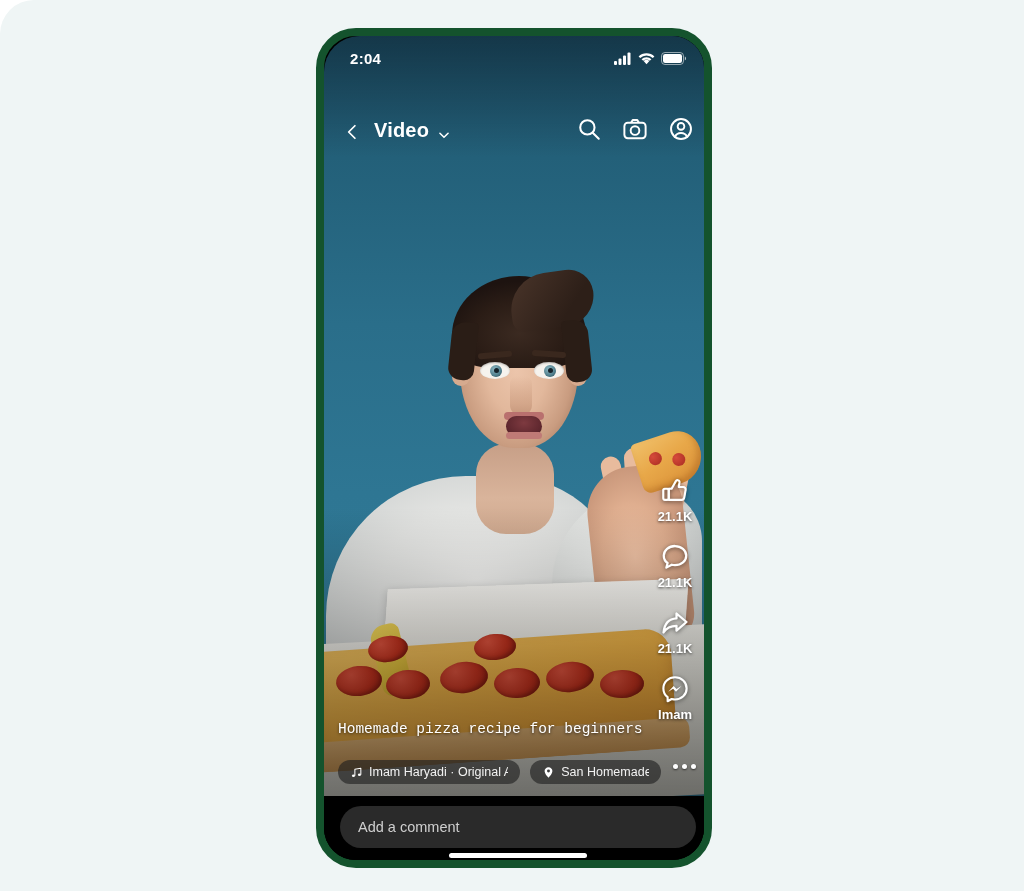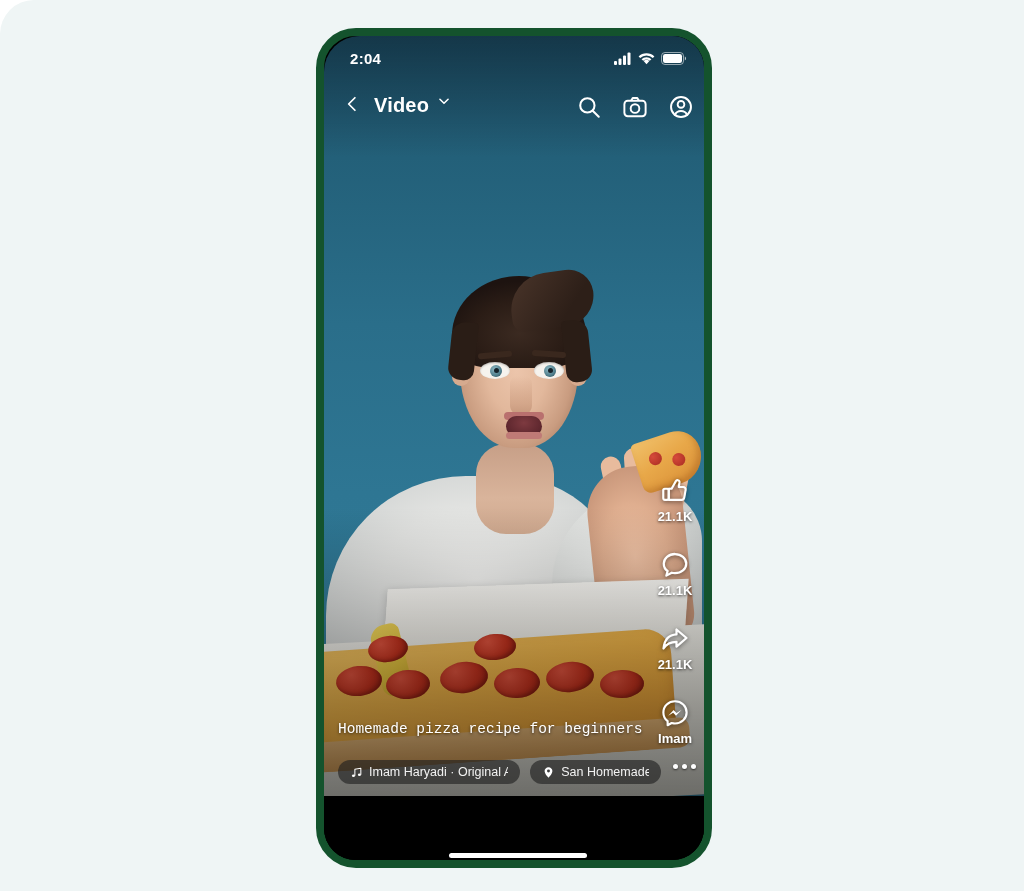--- a/index.html
+++ b/index.html
@@ -292,37 +292,37 @@
     padding: 0 26px; box-sizing: border-box;
     color: #fff;
   }
   .status-time { font-size: 15px; font-weight: 700; letter-spacing: .3px; }
   .status-icons { display: flex; align-items: center; gap: 6px; }
 
   
   .header {
     position: absolute; left: 0; top: 58px;
     width: 388px; height: 48px;
-    display: flex; align-items: flex-start;
+    display: flex; align-items: flex-end;
     padding: 0 18px; box-sizing: border-box;
     color: #fff;
   }
   .back-chevron { width: 20px; height: 20px; flex: 0 0 auto; cursor: pointer; }
   .header-title {
     font-size: 20px; font-weight: 700; margin-left: 12px; letter-spacing: .2px;
   }
   .title-caret { margin-left: 8px; width: 14px; height: 14px; }
   .header-actions { margin-left: auto; display: flex; align-items: center; gap: 20px; }
   .hicon { width: 26px; height: 26px; cursor: pointer; }
 
   
   .action-rail {
     position: absolute; right: 6px; top: 440px;
     width: 62px;
-    display: flex; flex-direction: column; align-items: center; gap: 26px;
+    display: flex; flex-direction: column; align-items: center; gap: 18px;
     color: #fff;
   }
   .action-item { display: flex; flex-direction: column; align-items: center; cursor: pointer; }
   .action-item .glyph { width: 30px; height: 30px; filter: drop-shadow(0 1px 2px rgba(0,0,0,.55)); }
   .action-item .count {
     font-size: 13px; font-weight: 700; margin-top: 3px;
     text-shadow: 0 1px 3px rgba(0,0,0,.7);
   }
 
   
@@ -595,18 +595,19 @@
             <div class="more-dots">
               <i></i>
               <i></i>
               <i></i>
             </div>
           </div>
         </div>
       </div>
 
       <div class="comment-bar">
+        <div class="comment-field">Add a comment</div>
         <div class="home-indicator"></div>
       </div>
 
     </div>
   </div>
 </div>
 
 </body></html>

